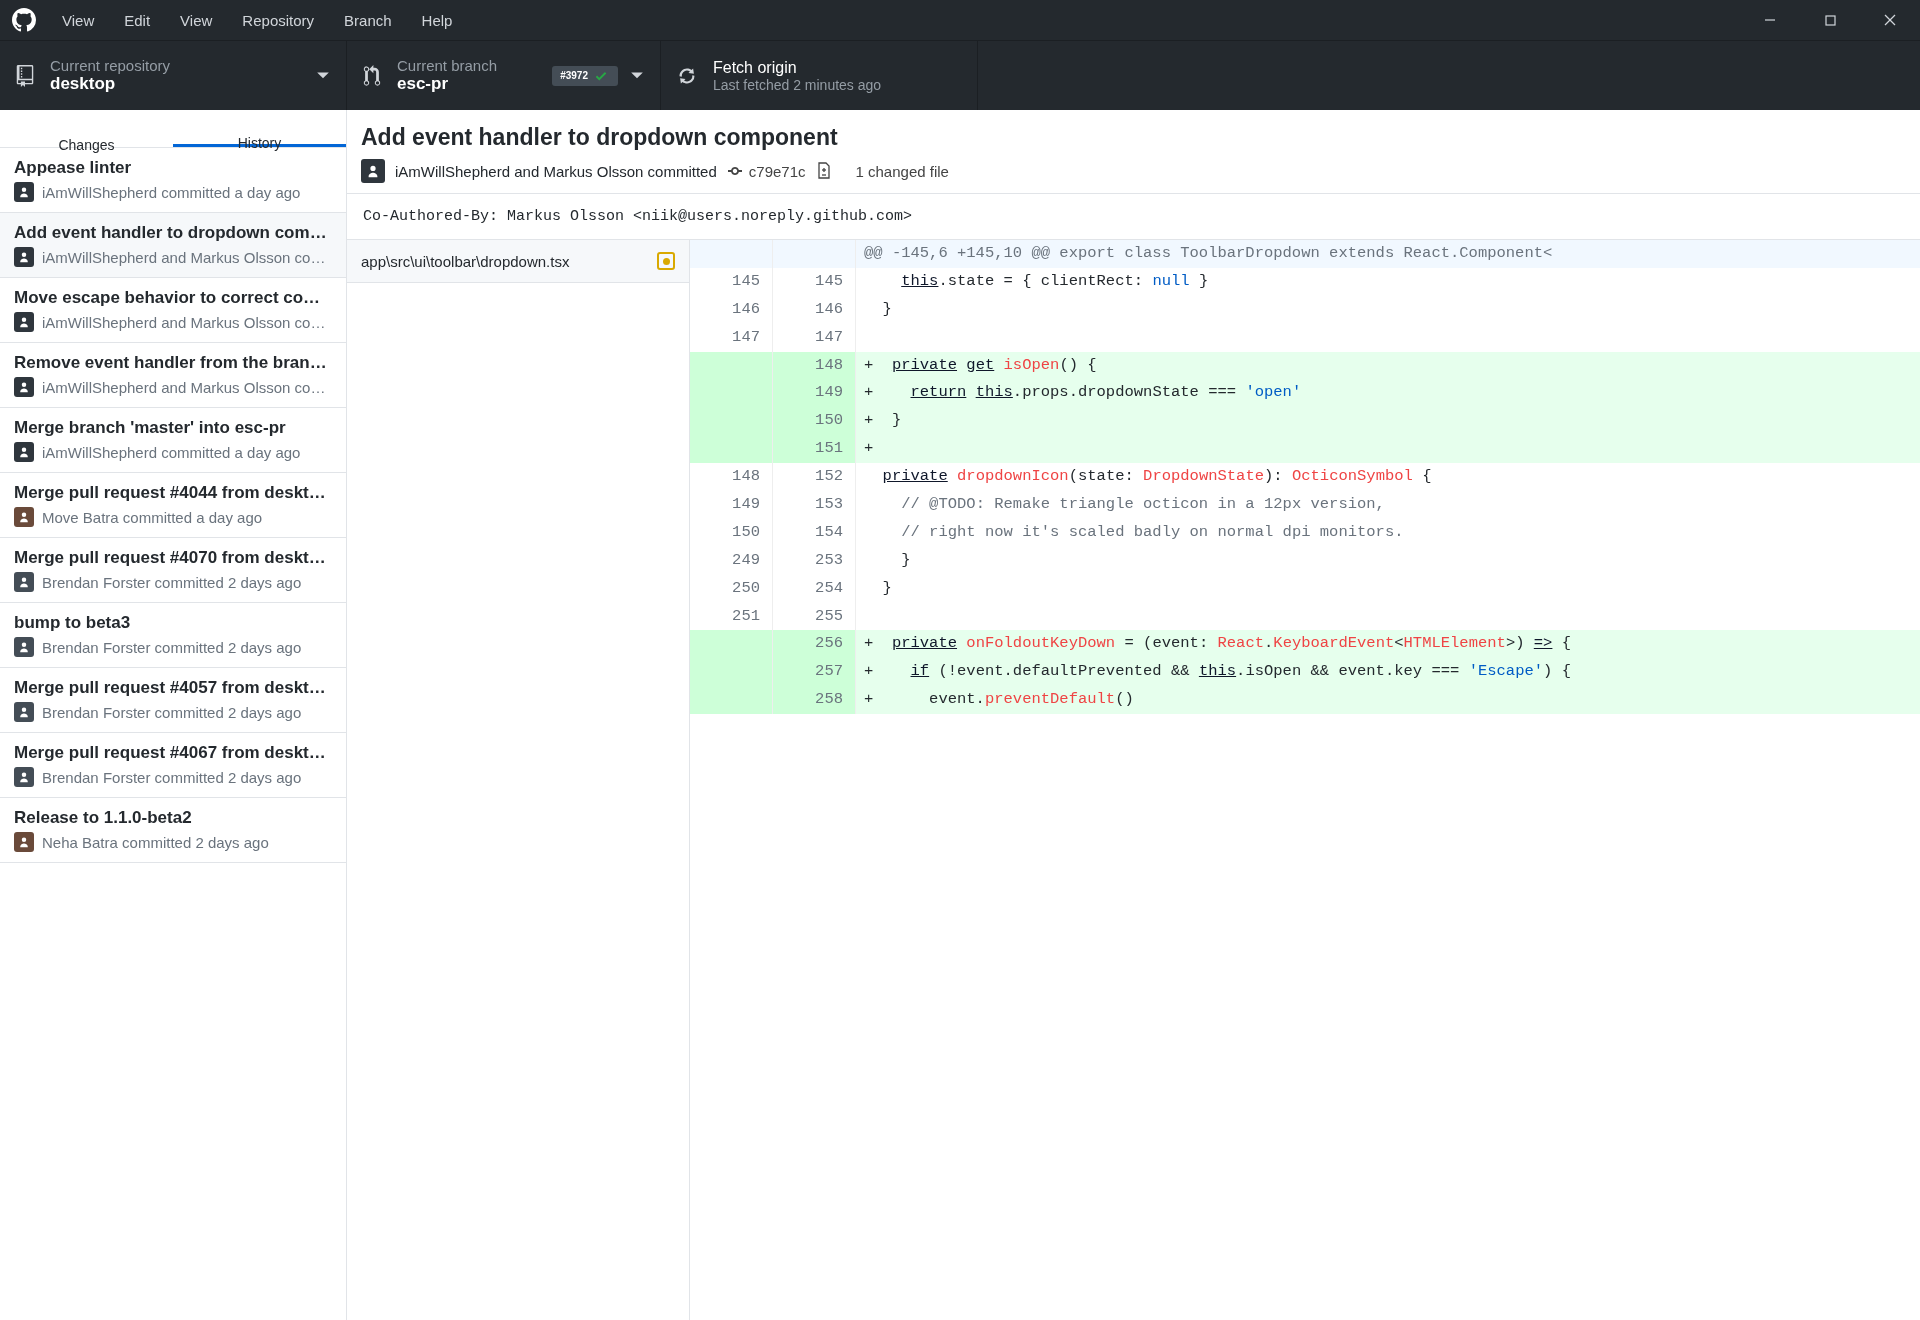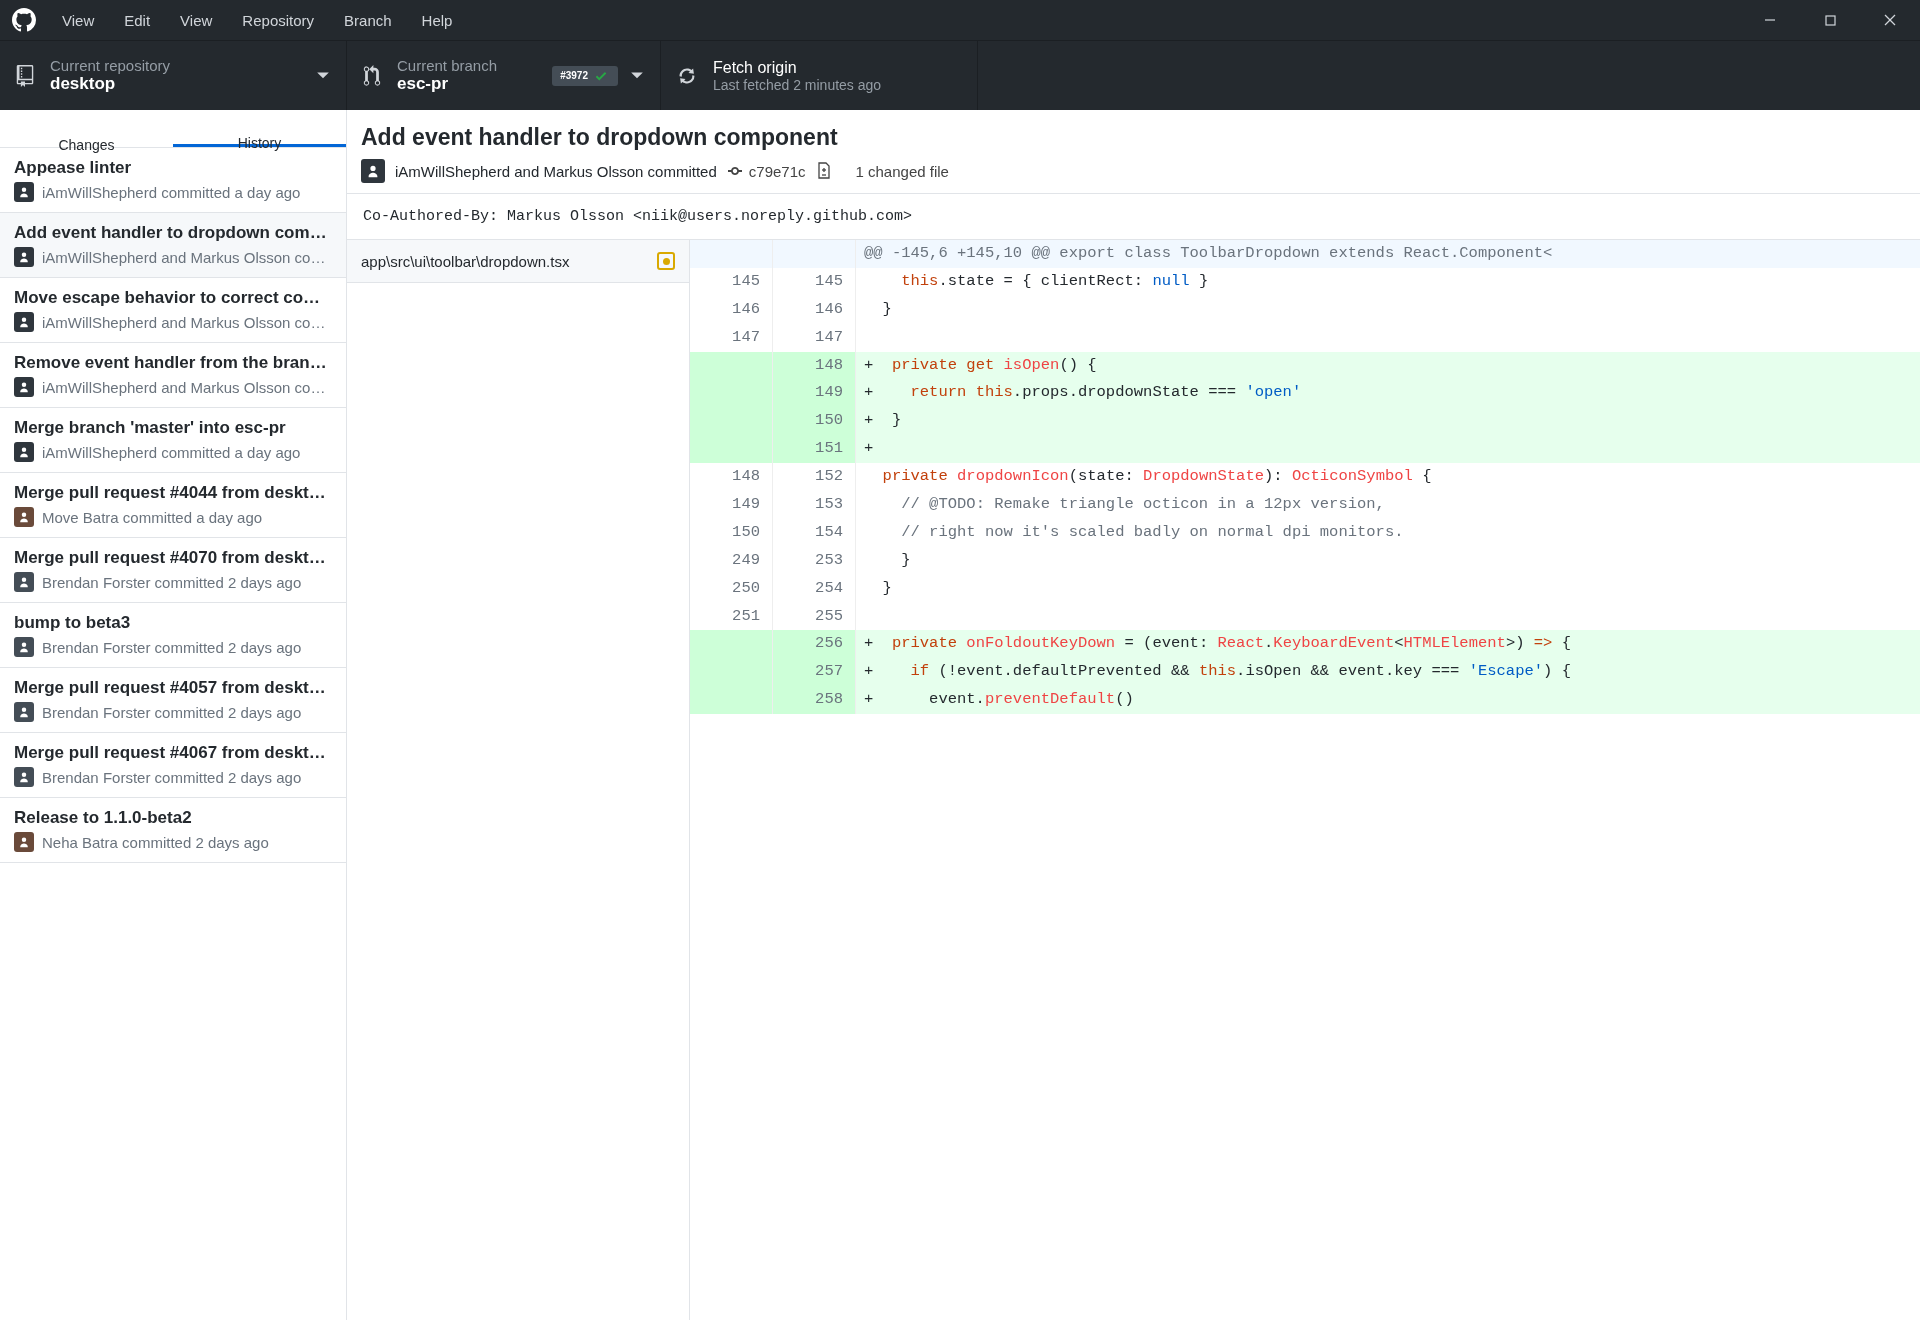--- a/index.html
+++ b/index.html
@@ -53,21 +53,21 @@
 .file-badge { width:18px; height:18px; border:2px solid #d9a900; border-radius:3px; display:flex; align-items:center; justify-content:center; }
 .file-badge::after { content:""; width:7px; height:7px; background:#d9a900; border-radius:50%; }
 .diff-view { flex:1; overflow:auto; font-family:Consolas,"Courier New",monospace; font-size:15.5px; line-height:1.8; }
 .diff-line { display:flex; white-space:pre; }
 .ln { width:83px; text-align:right; padding-right:12px; color:#6a737d; border-right:1px solid #eee; background:#fff; flex-shrink:0; }
 .diff-line.add .ln { background:#cdffd8; }
 .diff-line.add .code { background:#e6ffed; }
 .diff-line.hunk .ln { background:#f1f8ff; }
 .diff-line.hunk .code { background:#f1f8ff; color:#6a737d; }
 .code { flex:1; padding-left:8px; padding-right:8px; word-break:break-all; white-space:pre-wrap; }
-.tk-red { color:#c2410c; }
+.tk-red { color:#0f172a;text-decoration:underline; }
 .tk-blue { color:#005cc5; }
 .tk-purple { color:#ef4444; }
 .tk-gray { color:#6a737d; }
 .avatar.a1{background:#2f363d;} .avatar.a2{background:#444d56;} .avatar.a4{background:#6a4a3a;}
 </style>
 </head>
 <body>
 
 <div class="titlebar">
   <svg class="logo" viewBox="0 0 16 16">

